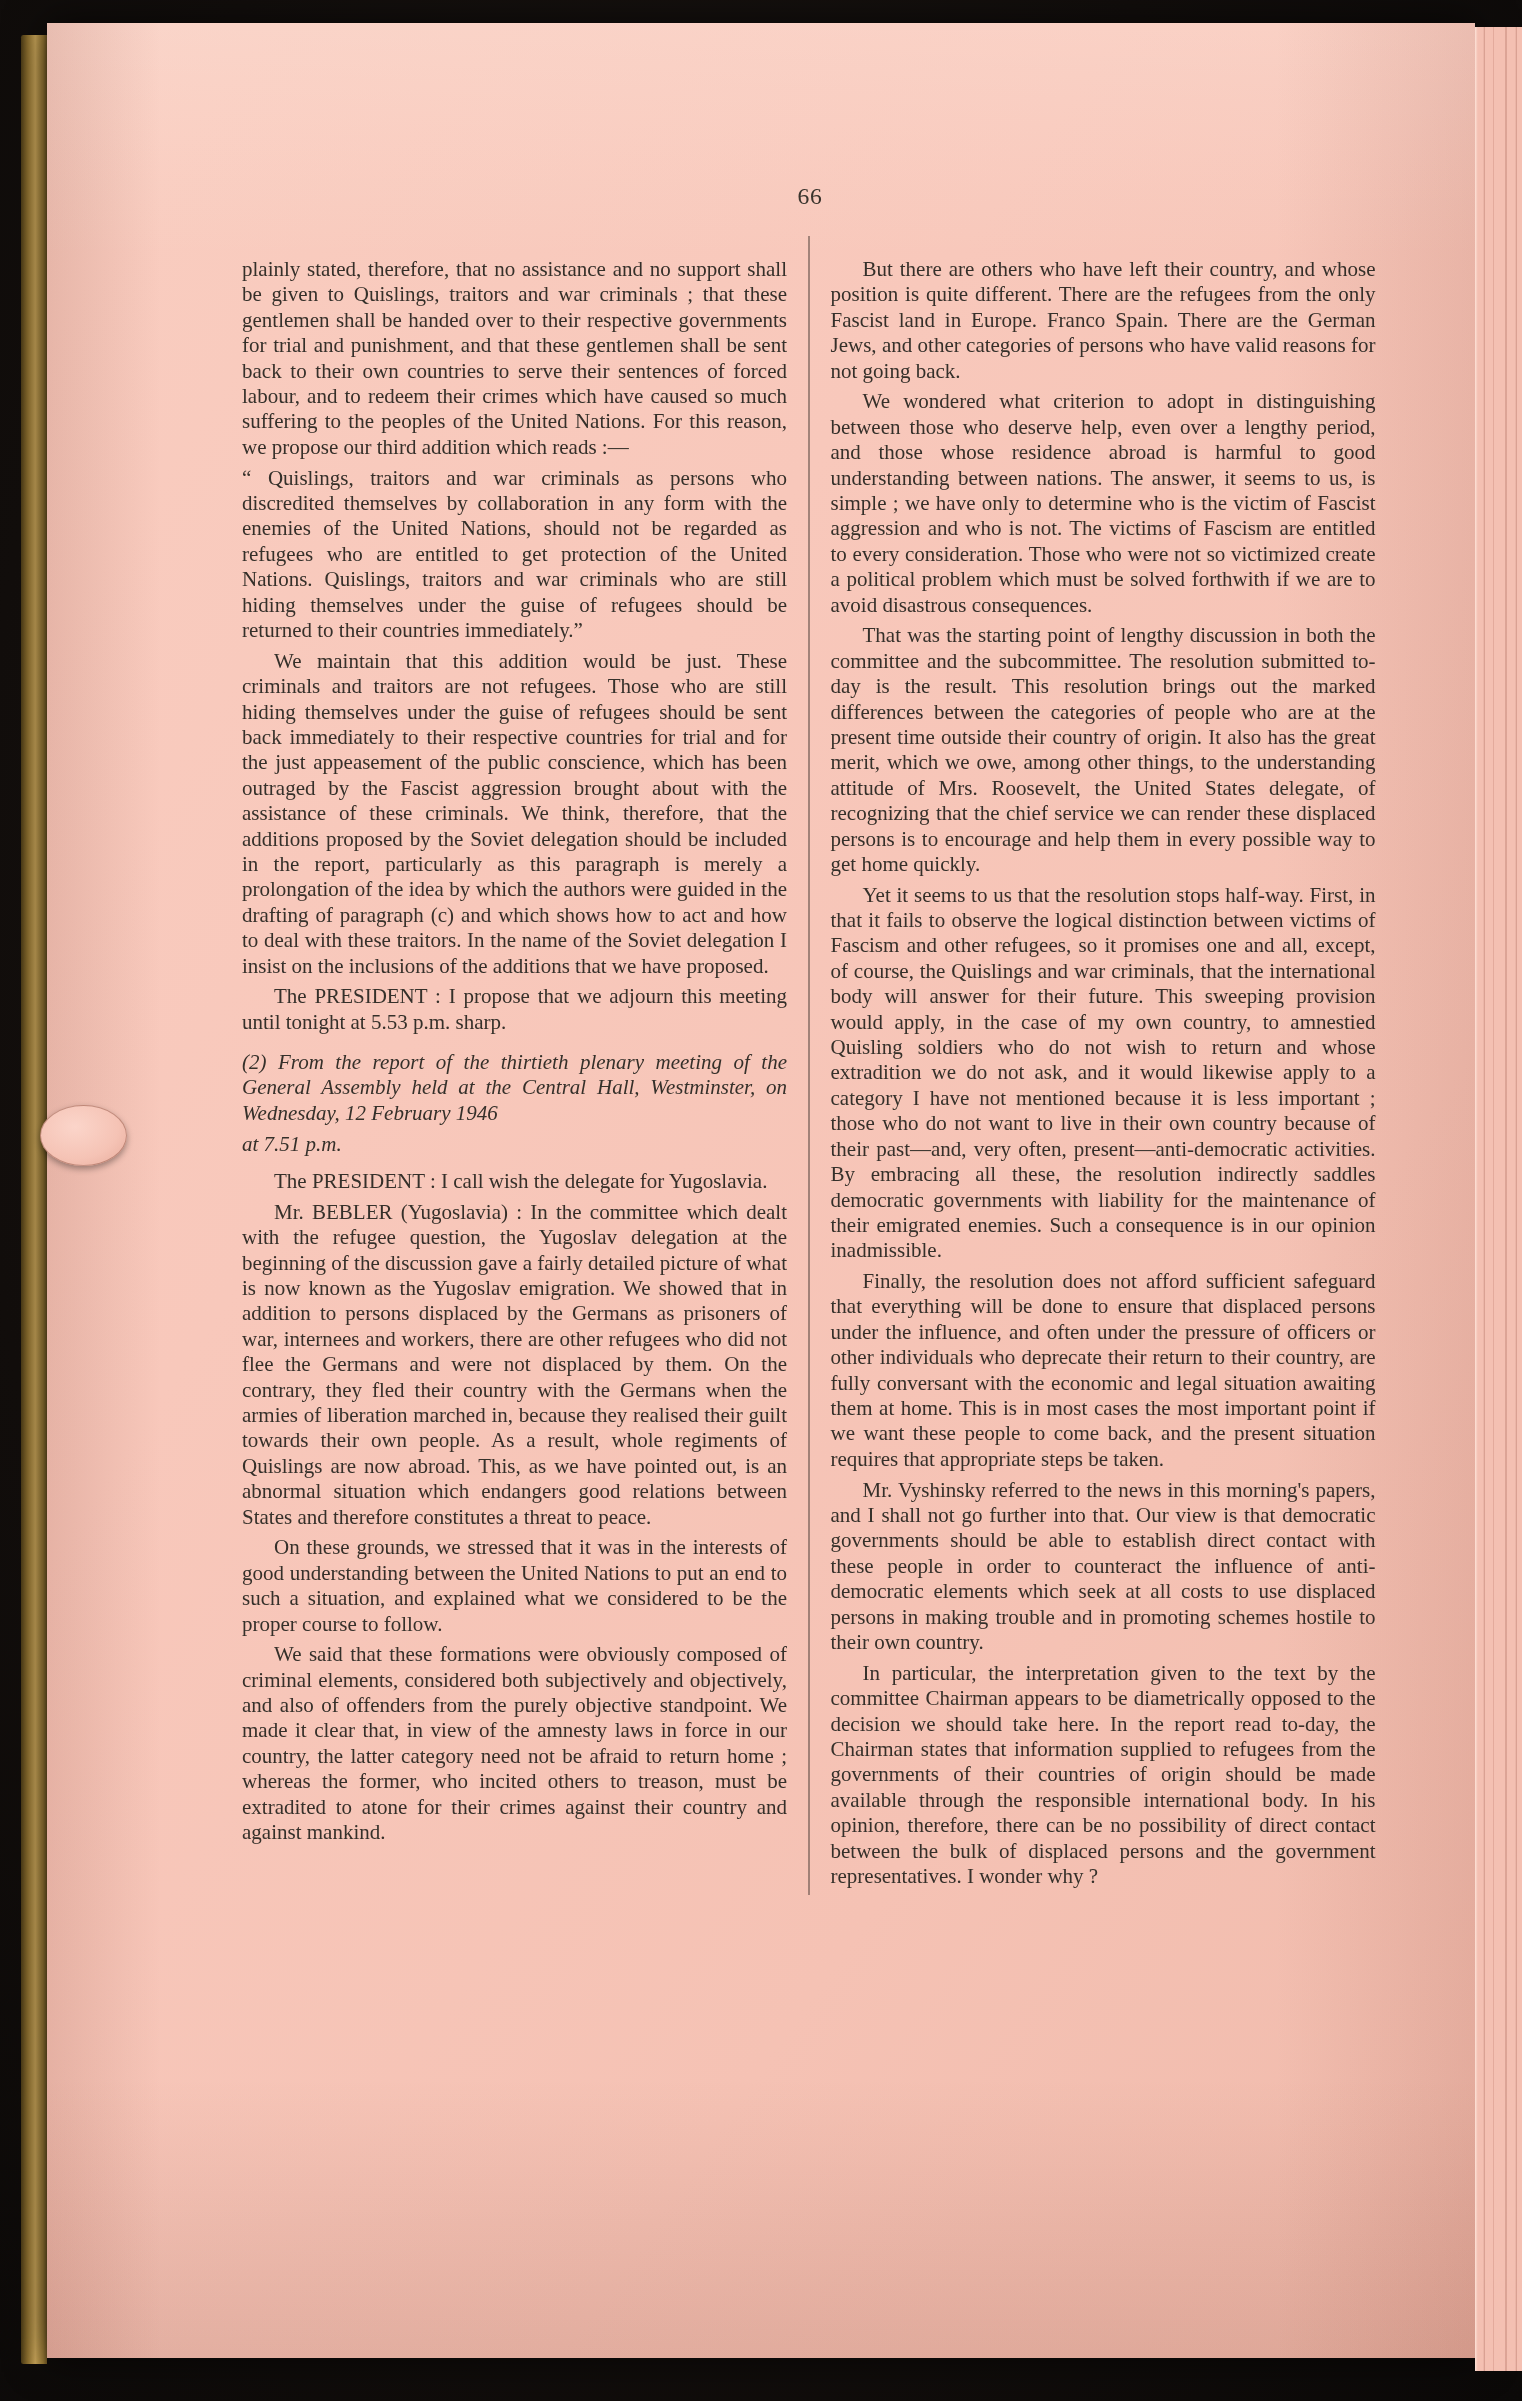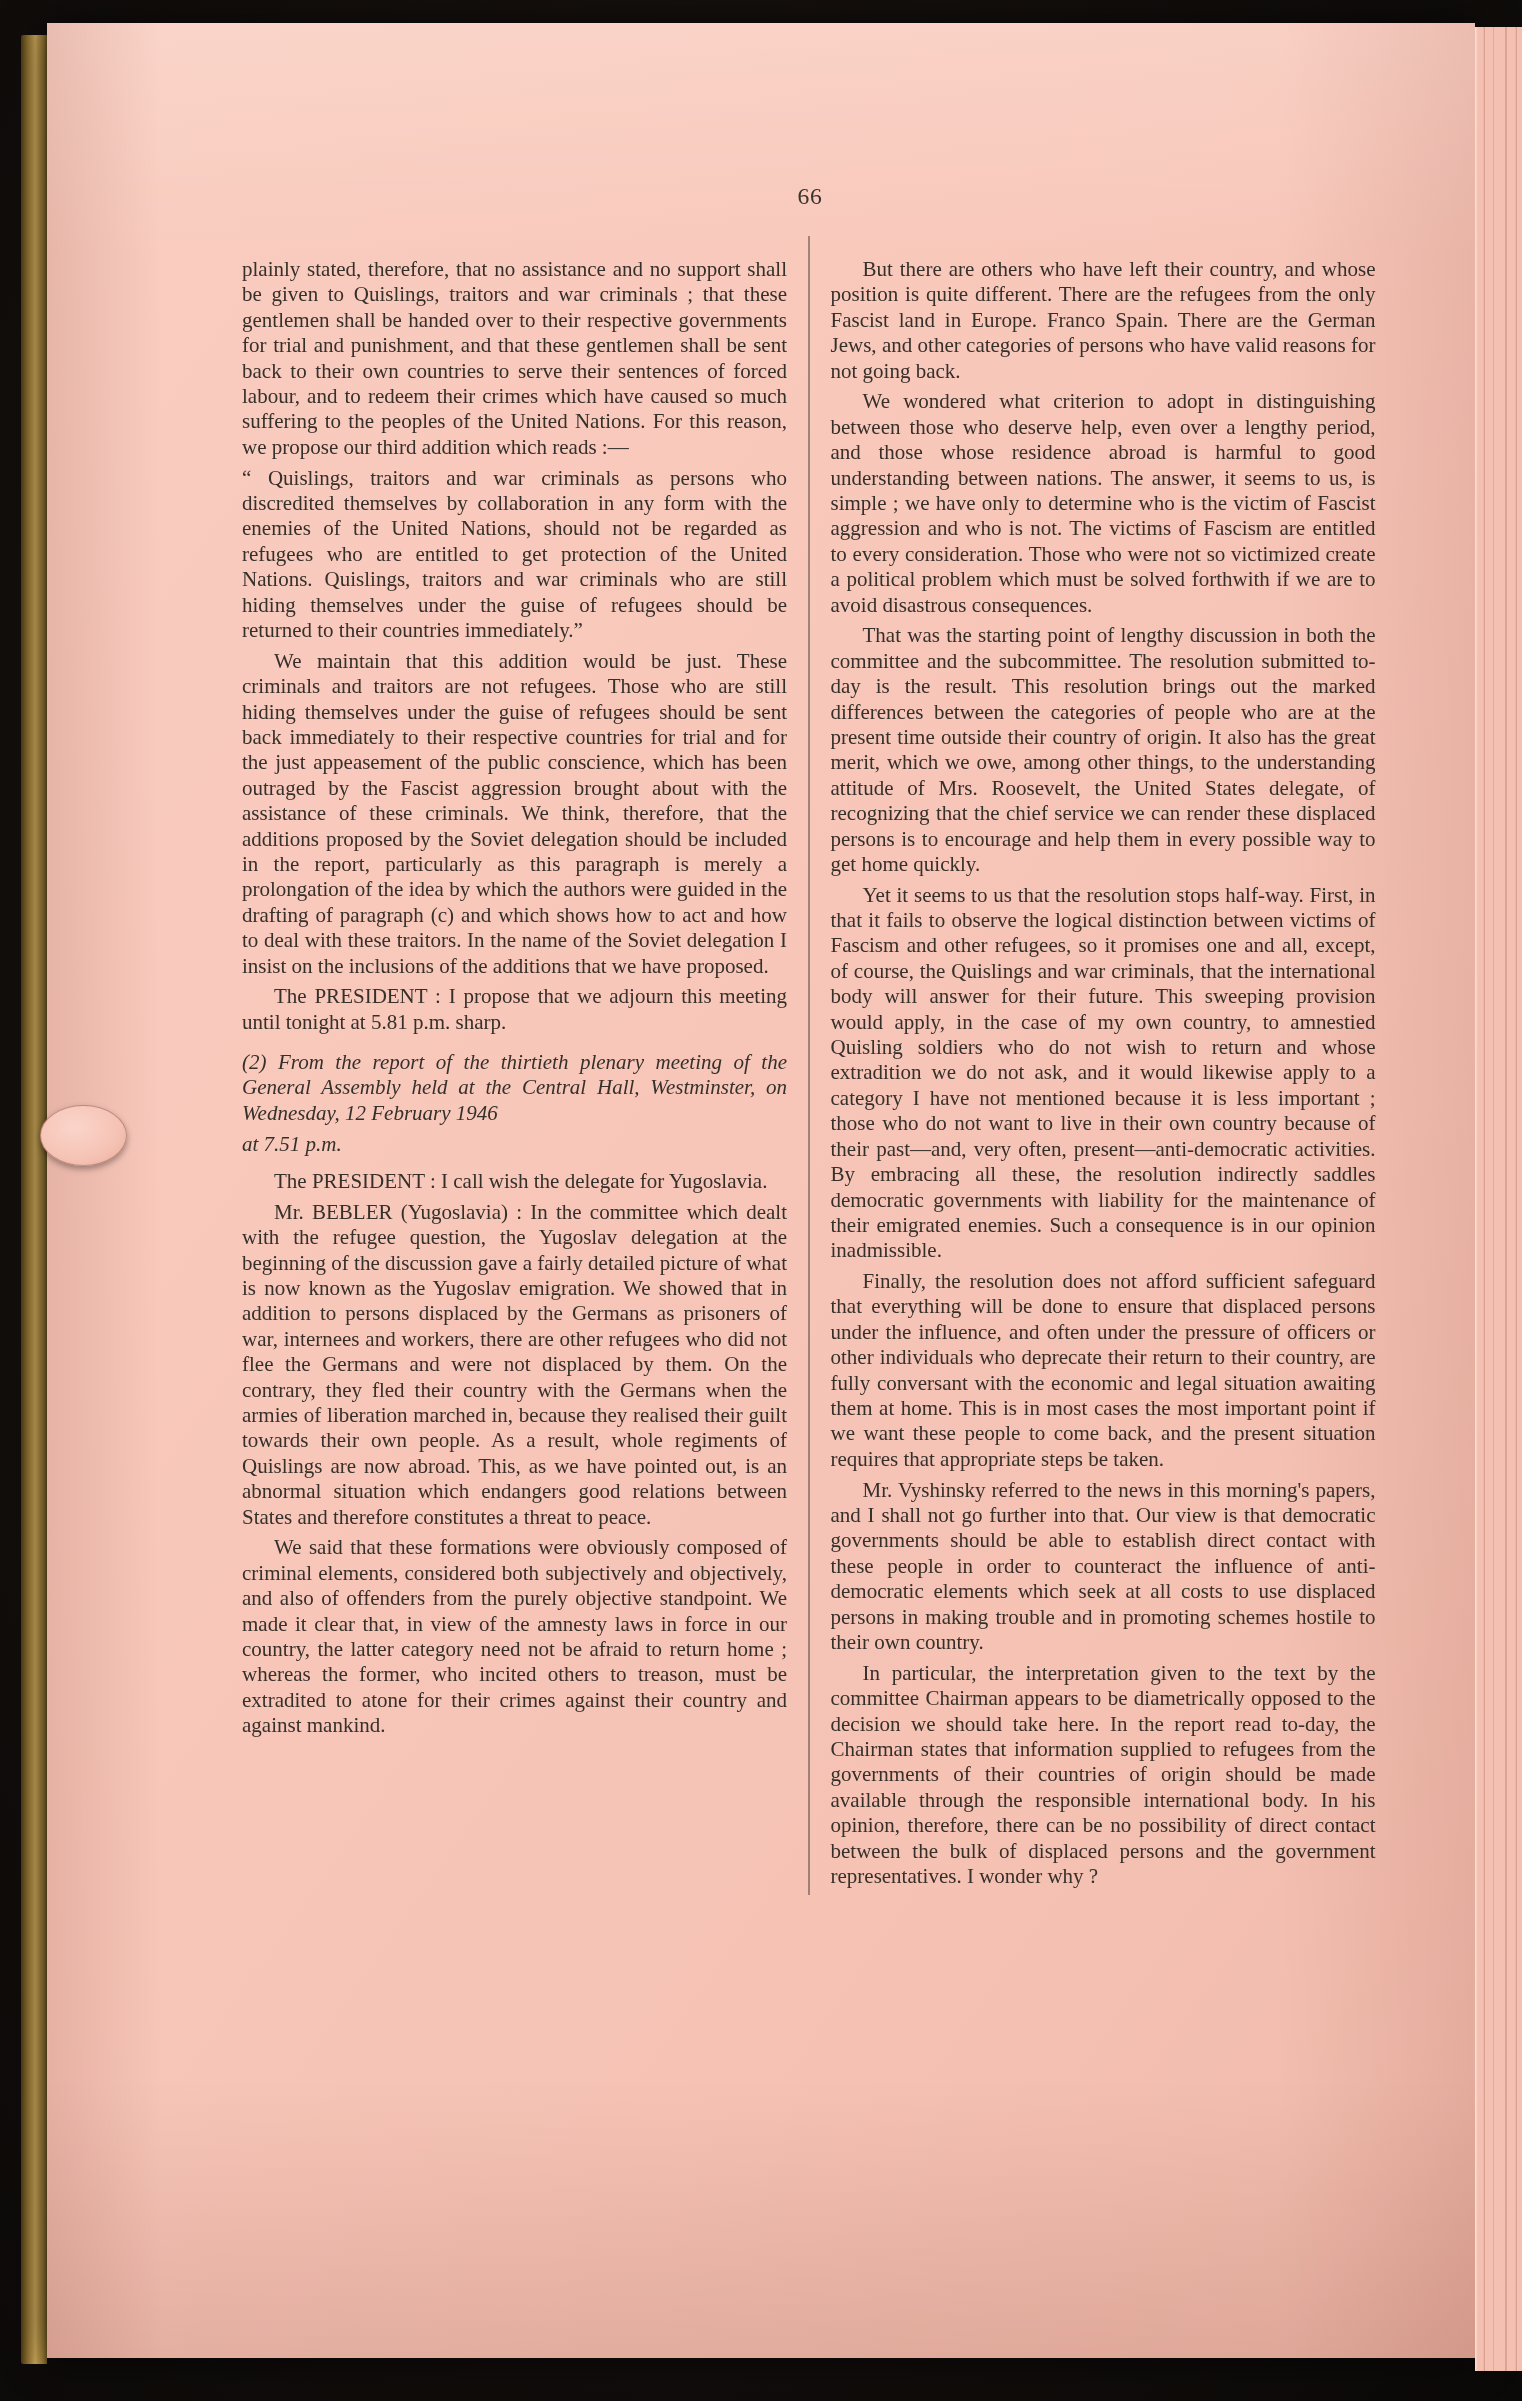--- a/index.html
+++ b/index.html
@@ -139,27 +139,28 @@
 
   <div class="text-wrap">
     <div class="page-num">66</div>
 
     <div class="cols">
 
       <div class="col">
         <p class="para">plainly stated, therefore, that no assistance and no support shall be given to Quislings, traitors and war criminals ; that these gentlemen shall be handed over to their respective governments for trial and punishment, and that these gentlemen shall be sent back to their own countries to serve their sentences of forced labour, and to redeem their crimes which have caused so much suffering to the peoples of the United Nations. For this reason, we propose our third addition which reads :—</p>
         <p class="para quote">“ Quislings, traitors and war criminals as persons who discredited themselves by collaboration in any form with the enemies of the United Nations, should not be regarded as refugees who are entitled to get protection of the United Nations. Quislings, traitors and war criminals who are still hiding themselves under the guise of refugees should be returned to their countries immediately.”</p>
         <p class="para indent">We maintain that this addition would be just. These criminals and traitors are not refugees. Those who are still hiding themselves under the guise of refugees should be sent back immediately to their respective countries for trial and for the just appeasement of the public conscience, which has been outraged by the Fascist aggression brought about with the assistance of these criminals. We think, therefore, that the additions proposed by the Soviet delegation should be included in the report, particularly as this paragraph is merely a prolongation of the idea by which the authors were guided in the drafting of paragraph (c) and which shows how to act and how to deal with these traitors. In the name of the Soviet delegation I insist on the inclusions of the additions that we have proposed.</p>
-        <p class="para indent speech">The PRESIDENT : I propose that we adjourn this meeting until tonight at 5.81 p.m. sharp.</p>
+        <p class="para indent speech">The PRESIDENT : I propose that we adjourn this meeting until tonight at 5.53 p.m. sharp.</p>
         <div class="meeting">
           <p class="para italic">(2) From the report of the thirtieth plenary meeting of the General Assembly held at the Central Hall, Westminster, on Wednesday, 12 February 1946</p>
           <p class="para italic center">at 7.51 p.m.</p>
         </div>
         <p class="para indent speech">The PRESIDENT : I call wish the delegate for Yugoslavia.</p>
         <p class="para indent">Mr. BEBLER (Yugoslavia) : In the committee which dealt with the refugee question, the Yugoslav delegation at the beginning of the discussion gave a fairly detailed picture of what is now known as the Yugoslav emigration. We showed that in addition to persons displaced by the Germans as prisoners of war, internees and workers, there are other refugees who did not flee the Germans and were not displaced by them. On the contrary, they fled their country with the Germans when the armies of liberation marched in, because they realised their guilt towards their own people. As a result, whole regiments of Quislings are now abroad. This, as we have pointed out, is an abnormal situation which endangers good relations between States and therefore constitutes a threat to peace.</p>
+        <p class="para indent">On these grounds, we stressed that it was in the interests of good understanding between the United Nations to put an end to such a situation, and explained what we considered to be the proper course to follow.</p>
         <p class="para indent">We said that these formations were obviously composed of criminal elements, considered both subjectively and objectively, and also of offenders from the purely objective standpoint. We made it clear that, in view of the amnesty laws in force in our country, the latter category need not be afraid to return home ; whereas the former, who incited others to treason, must be extradited to atone for their crimes against their country and against mankind.</p>
       </div>
 
       <div class="divider"></div>
 
       <div class="col">
         <p class="para indent">But there are others who have left their country, and whose position is quite different. There are the refugees from the only Fascist land in Europe. Franco Spain. There are the German Jews, and other categories of persons who have valid reasons for not going back.</p>
         <p class="para indent">We wondered what criterion to adopt in distinguishing between those who deserve help, even over a lengthy period, and those whose residence abroad is harmful to good understanding between nations. The answer, it seems to us, is simple ; we have only to determine who is the victim of Fascist aggression and who is not. The victims of Fascism are entitled to every consideration. Those who were not so victimized create a political problem which must be solved forthwith if we are to avoid disastrous consequences.</p>
         <p class="para indent">That was the starting point of lengthy discussion in both the committee and the subcommittee. The resolution submitted to-day is the result. This resolution brings out the marked differences between the categories of people who are at the present time outside their country of origin. It also has the great merit, which we owe, among other things, to the understanding attitude of Mrs. Roosevelt, the United States delegate, of recognizing that the chief service we can render these displaced persons is to encourage and help them in every possible way to get home quickly.</p>
         <p class="para indent">Yet it seems to us that the resolution stops half-way. First, in that it fails to observe the logical distinction between victims of Fascism and other refugees, so it promises one and all, except, of course, the Quislings and war criminals, that the international body will answer for their future. This sweeping provision would apply, in the case of my own country, to amnestied Quisling soldiers who do not wish to return and whose extradition we do not ask, and it would likewise apply to a category I have not mentioned because it is less important ; those who do not want to live in their own country because of their past—and, very often, present—anti-democratic activities. By embracing all these, the resolution indirectly saddles democratic governments with liability for the maintenance of their emigrated enemies. Such a consequence is in our opinion inadmissible.</p>

